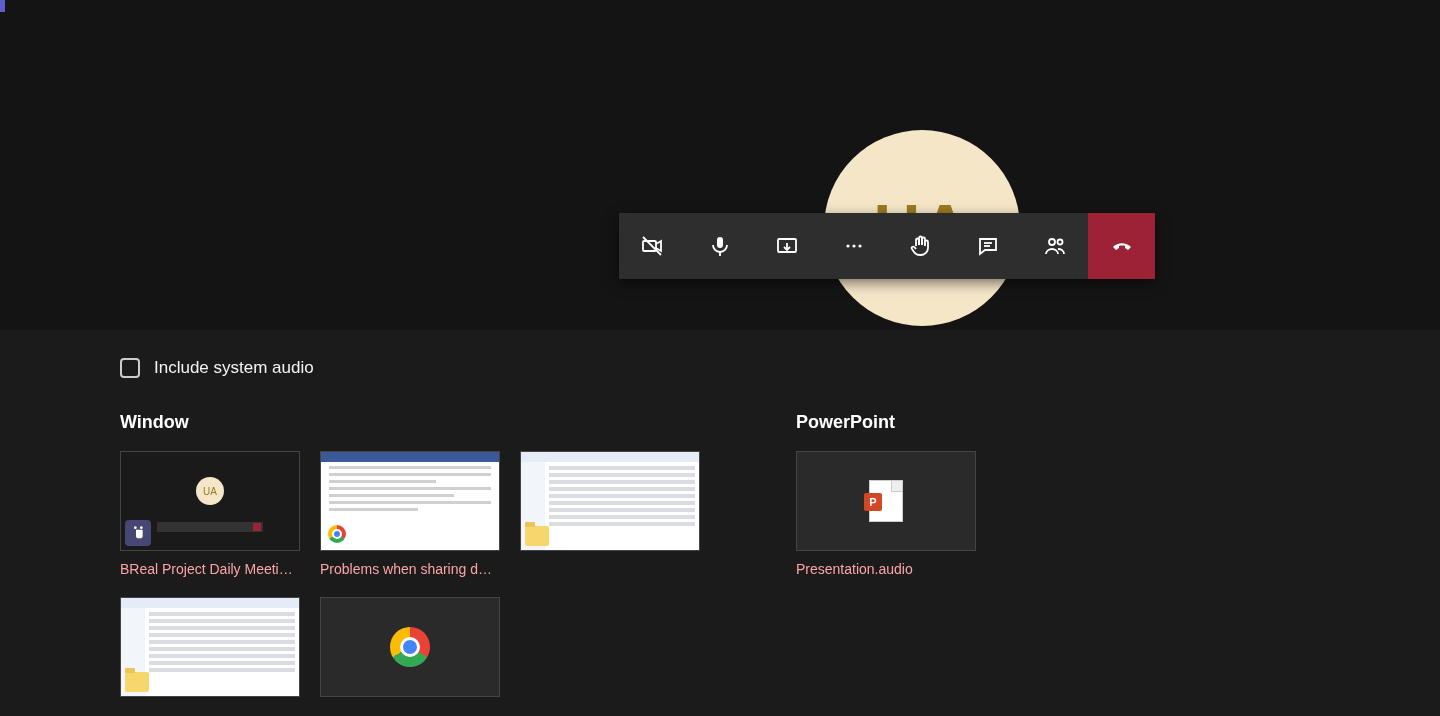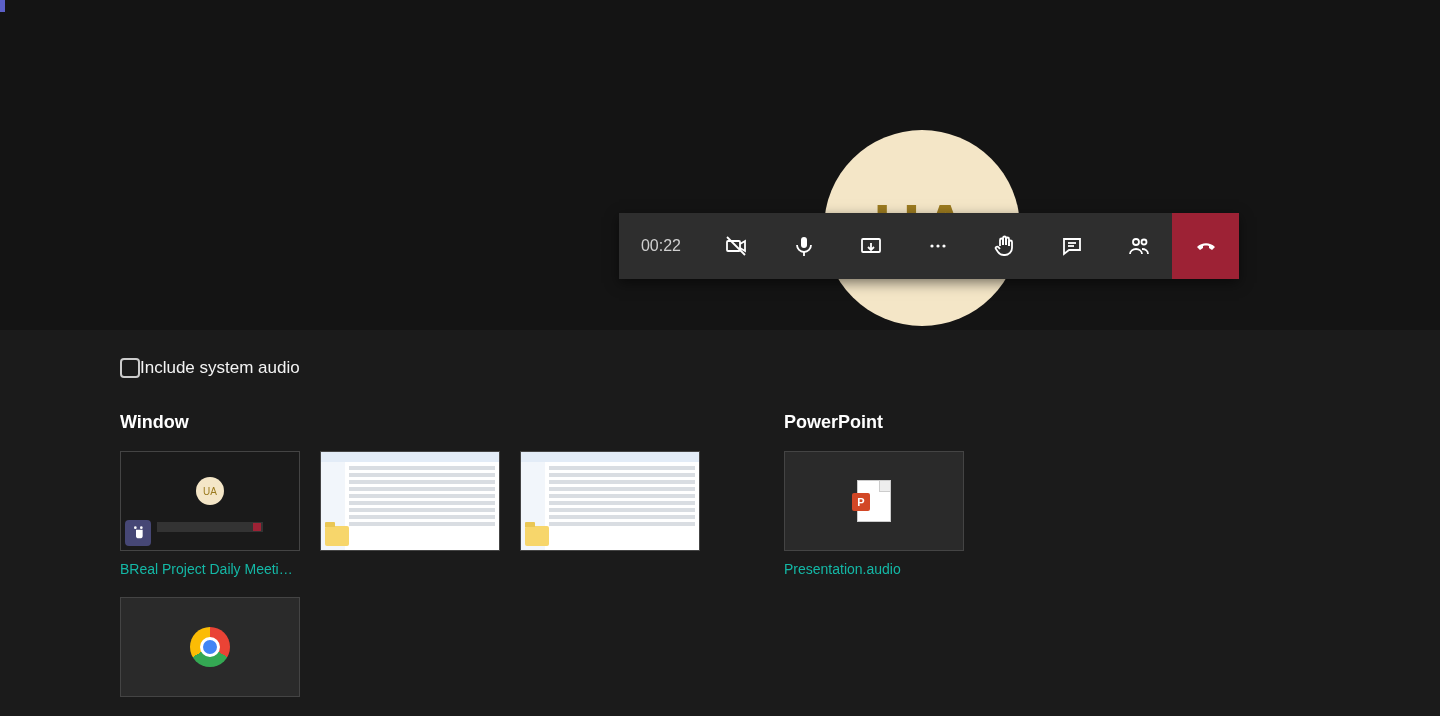--- a/index.html
+++ b/index.html
@@ -17,33 +17,33 @@
     background: #2e2e2e; display: flex; align-items: center;
     box-shadow: 0 4px 12px rgba(0,0,0,0.5);
   }
   .call-seg { width: 67px; height: 100%; display:flex; align-items:center; justify-content:center; }
   .call-seg.timer { width: 84px; font-size: 16px; color: #d0d0d0; }
   .call-seg svg { width: 24px; height: 24px; stroke:#fff; fill:none; stroke-width:1.8; }
   .call-seg.hangup { background:#9d2235; }
   .call-seg.hangup svg { stroke:#fff; }
 
   .share-panel { position:absolute; left:0; top:330px; right:0; bottom:0; background:#1b1b1b; padding: 28px 120px 0 120px; }
-  .audio-row { display:flex; align-items:center; margin-bottom: 34px; }
+  .audio-row { display:flex; align-items:center; gap:14px; margin-bottom: 34px; }
   .chk { width:20px; height:20px; border:2px solid #ccc; border-radius:4px; }
   .audio-label { font-size:17px; color:#f3f3f3; }
 
-  .cols { display:flex; gap:36px; }
+  .cols { display:flex; gap:48px; }
   .col-window { width: 600px; }
   .col-ppt { margin-left: 28px; }
   .sec-title { font-size:18px; font-weight:600; margin-bottom:18px; }
 
   .thumb-grid { display:flex; flex-wrap:wrap; gap:20px; }
   .thumb-item { width:180px; }
   .thumb { width:180px; height:100px; background:#2a2a2a; border:1px solid #444; position:relative; overflow:hidden; display:flex; align-items:center; justify-content:center; }
-  .thumb-label { margin-top:10px; font-size:14px; color:#14b8a6; white-space:nowrap; overflow:hidden; text-overflow:ellipsis; }
+  .thumb-label { margin-top:10px; font-size:14px; color:#fca5a5; white-space:nowrap; overflow:hidden; text-overflow:ellipsis; }
 
   
   .mini-teams { width:100%; height:100%; background:#1a1a1a; position:relative; }
   .mini-teams .mini-av { position:absolute; left:50%; top:40%; transform:translate(-50%,-50%); width:28px; height:28px; border-radius:50%; background:#f4e6c7; font-size:10px; display:flex;align-items:center;justify-content:center;color:#9b7a1f; }
   .mini-teams .mini-bar { position:absolute; left:20%; right:20%; bottom:18%; height:10px; background:#333; }
   .mini-teams .mini-bar::after{content:"";position:absolute;right:2px;top:1px;width:8px;height:8px;background:#9d2235;}
   .mini-badge { position:absolute; left:4px; bottom:4px; width:26px; height:26px; border-radius:4px; background:#464775; display:flex;align-items:center;justify-content:center;}
   .mini-badge svg{width:16px;height:16px;fill:#fff;}
   .mini-page { width:100%; height:100%; background:#fff; position:relative; }
   .mini-page .bluebar{height:10px;background:#3b5998;}
@@ -71,23 +71,20 @@
 </head>
 <body>
 
 <div class="stage">
   <div class="sidebar-hint"></div>
   <div class="avatar-circle">
     <span>UA</span>
   </div>
 
   <div class="call-bar">
-    <div class="call-seg timer">
-        <span>00:22</span>
-      </div>
 
     <div class="call-seg" title="Camera off">
       <svg viewBox="0 0 24 24">
           <path d="M3 7h11a1 1 0 0 1 1 1v8a1 1 0 0 1-1 1H3a1 1 0 0 1-1-1V8a1 1 0 0 1 1-1z"></path>
           <path d="M15 10l5-3v10l-5-3"></path>
           <line x1="2" y1="3" x2="20" y2="21"></line>
         </svg>
     </div>
 
     <div class="call-seg" title="Mute">
@@ -169,20 +166,38 @@
                 <svg viewBox="0 0 24 24">
                   <path d="M9 7h10v9a4 4 0 0 1-4 4h-2a4 4 0 0 1-4-4V7z"></path>
                   <circle cx="8" cy="4" r="2"></circle>
                   <circle cx="17" cy="4" r="2"></circle>
                 </svg>
               </div>
           </div>
           <div class="thumb-label">BReal Project Daily Meeti…</div>
         </div>
 
+        <div class="thumb-item">
+          <div class="thumb">
+              <div class="mini-page">
+                <div class="bluebar"></div>
+                <div class="line"></div>
+                <div class="line"></div>
+                <div class="line" style="width:60%"></div>
+                <div class="line"></div>
+                <div class="line" style="width:70%"></div>
+                <div class="line"></div>
+                <div class="line" style="width:50%"></div>
+              </div>
+            <div class="mini-chrome-badge">
+                <div class="chrome-logo chrome-small"></div>
+              </div>
+          </div>
+          <div class="thumb-label">Problems when sharing d…</div>
+        </div>
 
 
         <div class="thumb-item">
           <div class="thumb">
               <div class="mini-explorer">
                 <div class="top"></div>
                 <div class="side"></div>
                 <div class="rows">
                   <div class="r"></div>
                   <div class="r"></div>

